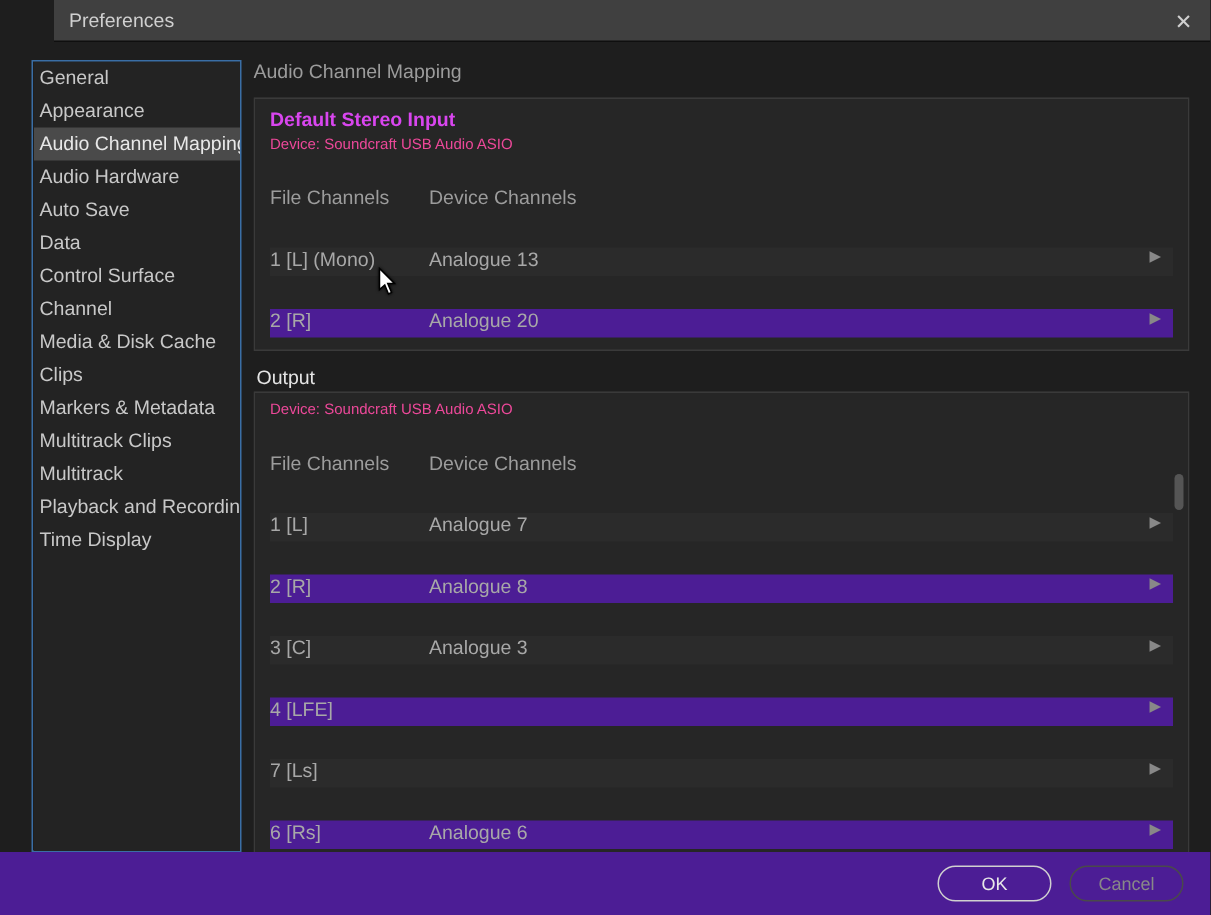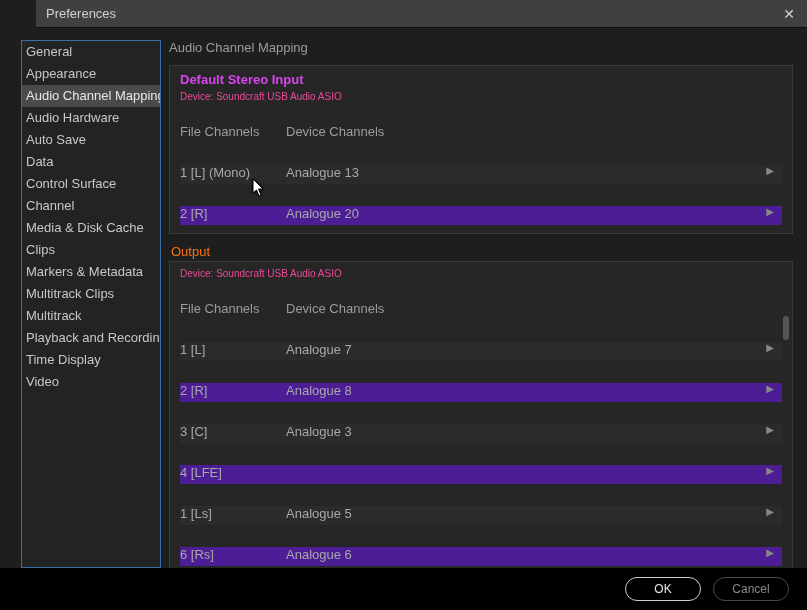--- a/index.html
+++ b/index.html
@@ -104,36 +104,36 @@
     height: 110px;
   }
   .scroll-thumb {
     width: 6px;
     height: 24px;
     background: #555;
     border-radius: 3px;
     margin-left: 3px;
   }
   .section-label {
-    color: #f97316;
+    color: #e5e5e5;
     font-size: 13px;
     margin: 0 0 2px 2px;
   }
   .footer {
     position: absolute;
     bottom: 0;
     left: 0;
     right: 0;
     height: 42px;
     display: flex;
     align-items: center;
     justify-content: flex-end;
     gap: 12px;
     padding-right: 18px;
-    background: #000000;
+    background: #4c1d95;
   }
   .btn {
     min-width: 76px;
     height: 24px;
     border-radius: 12px;
     border: 1px solid #6a6a6a;
     background: transparent;
     color: #c8c8c8;
     font-size: 12px;
     cursor: pointer;
@@ -169,21 +169,20 @@
       <div class="sidebar-item">Data</div>
       <div class="sidebar-item">Control Surface</div>
       <div class="sidebar-item">Channel</div>
       <div class="sidebar-item">Media &amp; Disk Cache</div>
       <div class="sidebar-item">Clips</div>
       <div class="sidebar-item">Markers &amp; Metadata</div>
       <div class="sidebar-item">Multitrack Clips</div>
       <div class="sidebar-item">Multitrack</div>
       <div class="sidebar-item">Playback and Recording</div>
       <div class="sidebar-item">Time Display</div>
-      <div class="sidebar-item">Video</div>
     </div>
 
   <div class="content">
     <div class="content-title">Audio Channel Mapping</div>
 
     <div class="panel">
       <div class="panel-title">Default Stereo Input</div>
       <div class="device-line">
         <span>Device:</span>
         <span>Soundcraft USB Audio ASIO</span>
@@ -230,22 +229,21 @@
           <div class="row">
             <div class="col-file">3 [C]</div>
             <div class="col-device">Analogue 3</div>
             <span class="arrow">▶</span>
           </div>
           <div class="row">
             <div class="col-file">4 [LFE]</div>
             <span class="arrow">▶</span>
           </div>
           <div class="row">
-            <div class="col-file">1 [Ls]</div>
-            <div class="col-device">Analogue 5</div>
+            <div class="col-file">7 [Ls]</div>
             <span class="arrow">▶</span>
           </div>
           <div class="row">
             <div class="col-file">6 [Rs]</div>
             <div class="col-device">Analogue 6</div>
             <span class="arrow">▶</span>
           </div>
         </div>
       <div class="scroll-track">
         <div class="scroll-thumb"></div>

